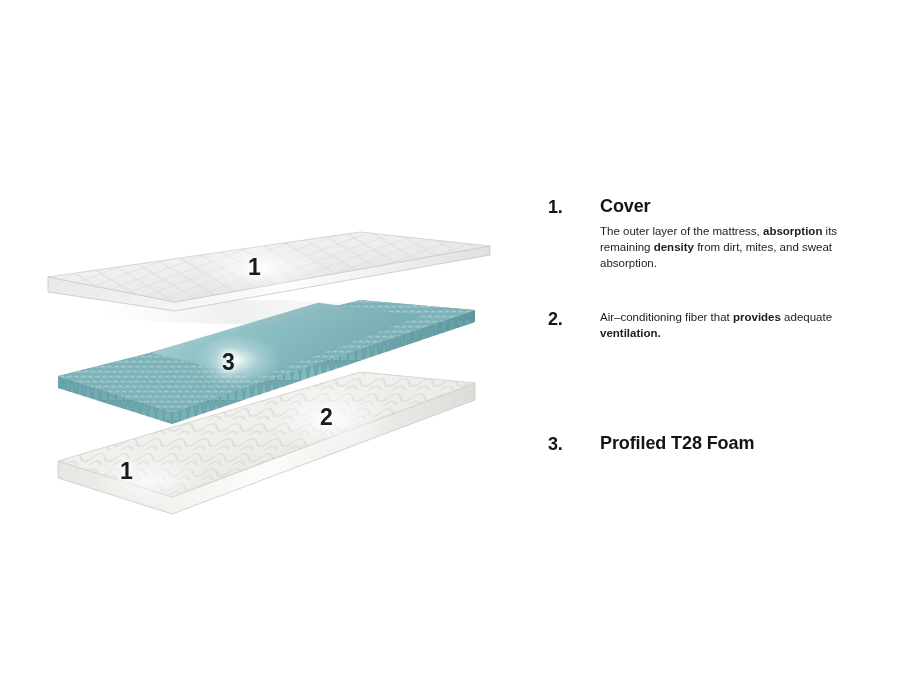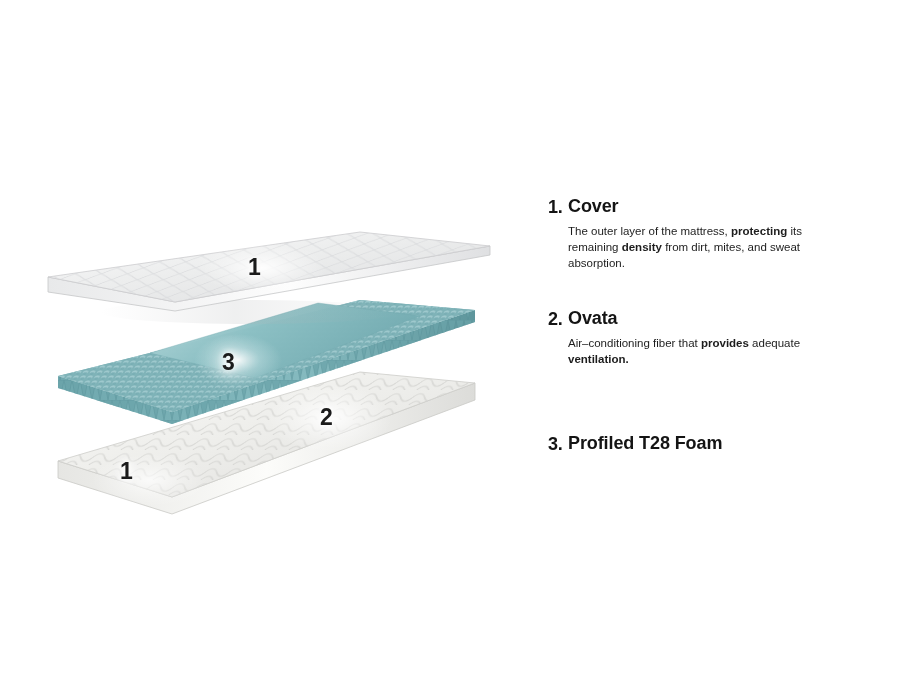--- a/index.html
+++ b/index.html
@@ -76,21 +76,21 @@
     position: absolute;
     left: 0;
     top: 0;
     width: 38px;
     font-size: 18px;
     font-weight: bold;
     color: #141414;
     letter-spacing: -0.2px;
   }
   .item-body {
-    margin-left: 20px;
+    margin-left: 52px;
   }
   .item-title {
     font-size: 18px;
     font-weight: bold;
     color: #141414;
     letter-spacing: -0.1px;
     margin: 0 0 6px 0;
     line-height: 1.1;
   }
   .item-desc {
@@ -239,28 +239,27 @@
       <span class="glow">1</span>
     </div>
   </div>
 
   <div id="text-column">
 
     <div class="item" id="item-1">
       <div class="item-index">1.</div>
       <div class="item-body">
         <h3 class="item-title">Cover</h3>
-        <p class="item-desc">The outer layer of the mattress, <b>protecting</b> its remaining <b>density</b> from dirt, mites, and sweat absorption.</p>
+        <p class="item-desc">The outer layer of the mattress, <b>absorption</b> its remaining <b>density</b> from dirt, mites, and sweat absorption.</p>
       </div>
     </div>
 
     <div class="item" id="item-2">
       <div class="item-index">2.</div>
       <div class="item-body">
-        <h3 class="item-title">Ovata</h3>
         <p class="item-desc">Air–conditioning fiber that <b>provides</b> adequate <b>ventilation.</b></p>
       </div>
     </div>
 
     <div class="item" id="item-3">
       <div class="item-index">3.</div>
       <div class="item-body">
         <h3 class="item-title">Profiled T28 Foam</h3>
       </div>
     </div>

